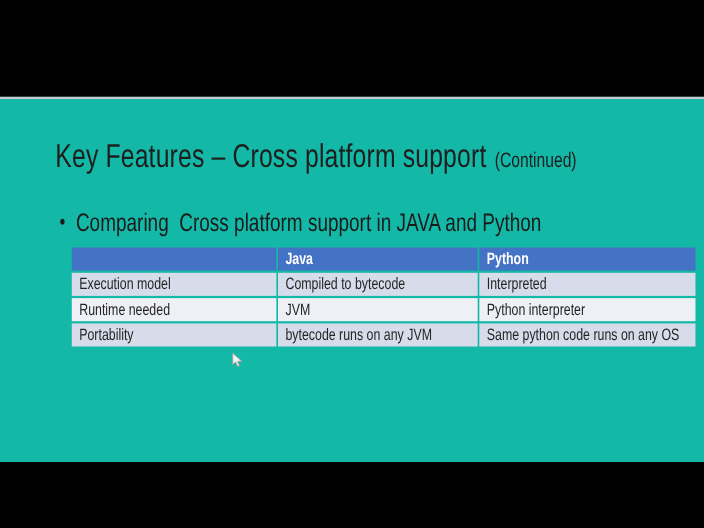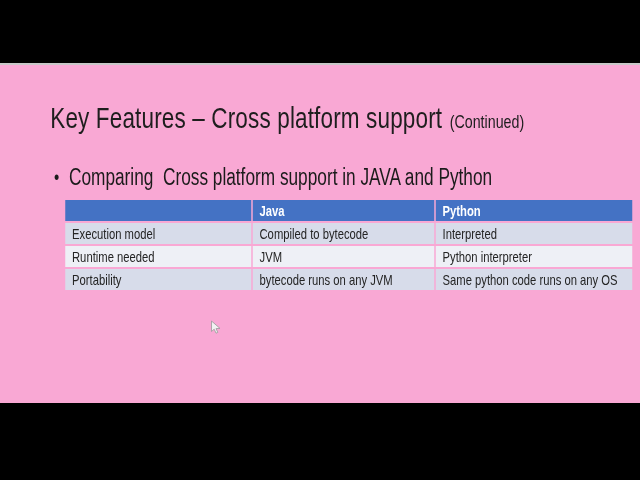--- a/index.html
+++ b/index.html
@@ -4,22 +4,22 @@
 <style>
   html,body{margin:0;padding:0;}
   body{
     width:640px;height:480px;position:relative;overflow:hidden;
     background:#000;font-family:"Liberation Sans",sans-serif;
   }
   .letterbox{position:absolute;left:0;width:640px;background:#000;}
   .letterbox.top{top:0;height:80px;}
   .letterbox.bottom{top:420px;height:60px;}
   .slide{
-    position:absolute;top:63px;left:0;width:640px;height:340px;
-    background:#f9a8d4;border-top:2px solid #c8c8c8;box-sizing:border-box;
+    position:absolute;top:88px;left:0;width:640px;height:340px;
+    background:#14b8a6;border-top:2px solid #c8c8c8;box-sizing:border-box;
   }
   
   .squeeze{
     position:absolute;top:0;left:0;width:854px;height:338px;
     transform:scaleX(0.75);transform-origin:top left;
   }
   .title{
     position:absolute;left:67px;top:38px;margin:0;
     font-size:30px;line-height:30px;font-weight:300;color:#1e1e1e;
     letter-spacing:0.2px;white-space:nowrap;

